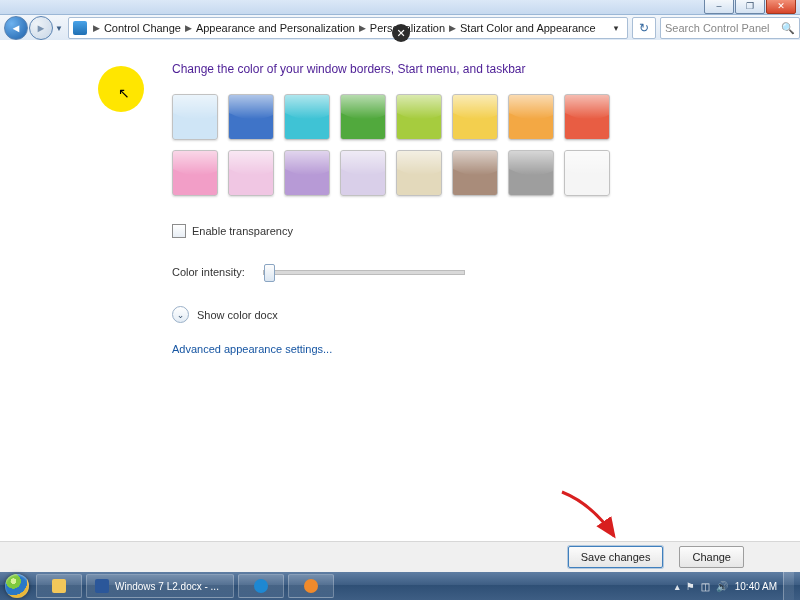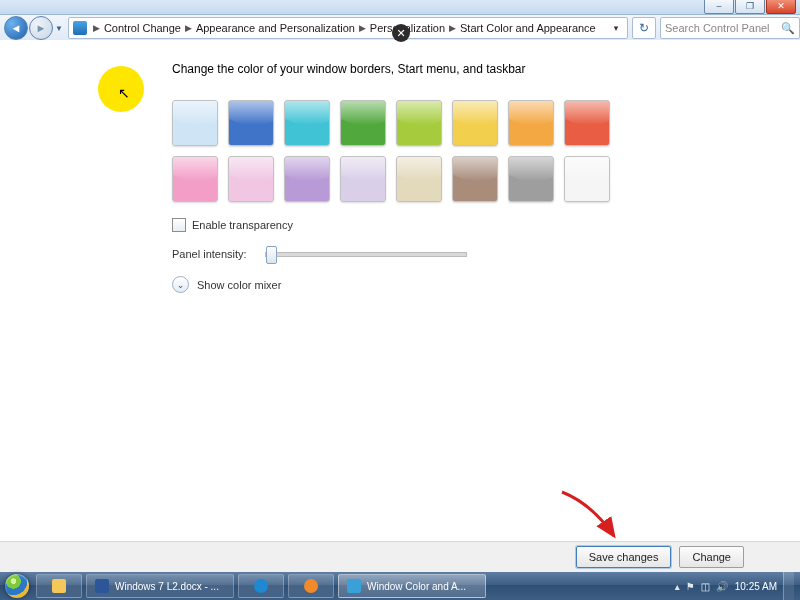--- a/index.html
+++ b/index.html
@@ -18,39 +18,39 @@
   .crumb{color:#1a1a1a;margin:0 2px}
   .crumb-sep{color:#555;margin:0 2px;font-size:9px}
   .crumb-dd{width:14px;text-align:center;color:#333;font-size:9px}
   .refresh{width:22px;height:20px;border:1px solid #a9bed6;background:#fff;display:flex;align-items:center;justify-content:center;color:#33679e;border-radius:2px;margin-right:4px;font-size:12px}
   .searchbox{width:130px;height:20px;border:1px solid #a9bed6;background:#fff;border-radius:2px;display:flex;align-items:center;padding:0 4px;color:#888}
   .searchbox span.icon{margin-left:auto;color:#5b84b4}
   
   .overlay-badge{position:absolute;left:392px;top:24px;width:18px;height:18px;border-radius:50%;background:#2c2c2c;color:#fff;display:flex;align-items:center;justify-content:center;font-size:11px;z-index:20}
   
   .content{position:absolute;left:0;top:40px;right:0;bottom:58px;background:#fff;padding-left:172px;padding-top:22px}
-  .heading{color:#000000;font-size:12px;margin-bottom:24px}
+  .heading{color:#4c1d95;font-size:12px;margin-bottom:18px}
   .swatches{display:flex;gap:10px;margin-bottom:10px}
   .swatch{width:44px;height:44px;border:1px solid #c2c2c2;border-radius:3px;box-shadow:0 1px 2px rgba(0,0,0,.15);position:relative;overflow:hidden}
   .swatch::after{content:"";position:absolute;left:-15%;top:-25%;width:140%;height:80%;border-radius:50%;background:linear-gradient(rgba(255,255,255,.85),rgba(255,255,255,0));}
   .curcolor{margin-top:6px;color:#333}
   .curcolor .val{color:#7a7a7a}
-  .row{display:flex;align-items:center;margin-top:16px;color:#333}
+  .row{display:flex;align-items:center;margin-top:28px;color:#333}
   .checkbox{width:12px;height:12px;border:1px solid #8c8c8c;background:linear-gradient(#fff,#e8eef5);margin-right:6px}
   .slider-track{width:200px;height:3px;background:#d9d9d9;border:1px solid #bcbcbc;margin-left:18px;position:relative}
   .slider-thumb{position:absolute;left:0;top:-7px;width:9px;height:16px;background:linear-gradient(#fdfdfd,#dbe6f1);border:1px solid #8aa5c2;border-radius:2px}
   .expander{width:15px;height:15px;border-radius:50%;border:1px solid #9ab0c8;display:flex;align-items:center;justify-content:center;font-size:9px;color:#39526f;background:linear-gradient(#fff,#e3ecf5);margin-right:8px}
   .link{color:#1655a2;margin-top:20px}
   
   .highlight{position:absolute;left:98px;top:66px;width:46px;height:46px;border-radius:50%;background:#ffe600;z-index:5}
   .cursor{position:absolute;left:118px;top:85px;z-index:6;font-size:14px;color:#000}
   
   .arrow{position:absolute;left:550px;top:486px;width:80px;height:60px;z-index:8;pointer-events:none}
   
-  .cmdbar{position:absolute;left:0;right:0;bottom:28px;height:30px;background:#f0f0f0;border-top:1px solid #d7d7d7;display:flex;align-items:center;justify-content:flex-end;padding-right:56px;gap:8px}
+  .cmdbar{position:absolute;left:0;right:0;bottom:28px;height:30px;background:#f0f0f0;border-top:1px solid #d7d7d7;display:flex;align-items:center;justify-content:flex-end;padding-right:56px;gap:16px}
   .btn{height:20px;border:1px solid #9e9e9e;background:linear-gradient(#fcfcfc,#e6e6e6);border-radius:2px;padding:0 12px;display:flex;align-items:center;font-size:11px}
   .btn.primary{border-color:#3f7fbd;box-shadow:0 0 0 1px rgba(63,127,189,.35)}
   
   .taskbar{position:absolute;left:0;right:0;bottom:0;height:28px;background:linear-gradient(#5f7ea3 0%,#3e5e84 45%,#2e4f75 46%,#3e5e84 100%);display:flex;align-items:center}
   .start{width:34px;height:28px;display:flex;align-items:center;justify-content:center}
   .orb{width:24px;height:24px;border-radius:50%;background:radial-gradient(circle at 35% 30%,#d8f19a 0 12%,#7ec93d 13% 32%,#2a78c6 33% 60%,#e8b73a 61% 80%,#d84a3a 81% 100%);box-shadow:0 0 4px rgba(0,0,0,.5),inset 0 1px 2px rgba(255,255,255,.5)}
   .task-item{height:22px;margin:8px 2px;border:1px solid rgba(255,255,255,.25);border-radius:2px;background:linear-gradient(rgba(255,255,255,.18),rgba(255,255,255,.05));display:flex;align-items:center;padding:0 8px;color:#fff;font-size:10px;min-width:28px;justify-content:center}
   .task-item.wide{min-width:130px;justify-content:flex-start;gap:6px}
   .task-item.active{background:linear-gradient(rgba(255,255,255,.35),rgba(255,255,255,.12));border-color:rgba(255,255,255,.45)}
   .task-icon{width:14px;height:14px;border-radius:2px}
@@ -132,31 +132,32 @@
         <div class="swatch" style="background: linear-gradient(rgb(245, 245, 245) 0%, rgb(245, 245, 245) 100%);"></div>
       </div>
 
 
   <div class="row">
     <div class="checkbox"></div>
     <span>Enable transparency</span>
   </div>
 
   <div class="row">
-    <span>Panel intensity:</span>
+    <span>Color intensity:</span>
     <div class="slider-track">
       <div class="slider-thumb"></div>
     </div>
   </div>
 
   <div class="row">
     <div class="expander">⌄</div>
-    <span>Show color mixer</span>
+    <span>Show color docx</span>
   </div>
 
+  <div class="link">Advanced appearance settings...</div>
 </div>
 
 <svg class="arrow" viewBox="0 0 80 60">
   <defs>
         <marker id="ah" markerWidth="8" markerHeight="8" refX="6" refY="3" orient="auto">
     <path d="M0,0 L7,3 L0,6 Z" fill="#d81f1f"></path>
         </marker>
       </defs>
   <path d="M12,6 Q42,18 64,50" stroke="#d81f1f" stroke-width="3" fill="none" marker-end="url(#ah)"></path>
 </svg>
@@ -176,27 +177,23 @@
   <div class="task-item wide">
     <div class="task-icon" style="background:#2b579a"></div>
     <span>Windows 7 L2.docx - ...</span>
   </div>
   <div class="task-item">
         <div class="task-icon" style="background:#1e88d2;border-radius:50%"></div>
       </div>
   <div class="task-item">
         <div class="task-icon" style="background:#f08a2b;border-radius:50%"></div>
       </div>
-  <div class="task-item wide active">
-    <div class="task-icon" style="background:#3aa0d8"></div>
-    <span>Window Color and A...</span>
-  </div>
   <div class="tray">
     <span class="ic">▴</span>
     <span class="ic">⚑</span>
     <span class="ic">◫</span>
     <span class="ic">🔊</span>
-    <span>10:25 AM</span>
+    <span>10:40 AM</span>
     <div class="showdesk"></div>
   </div>
 </div>
 
 </div>
 
 </body></html>

